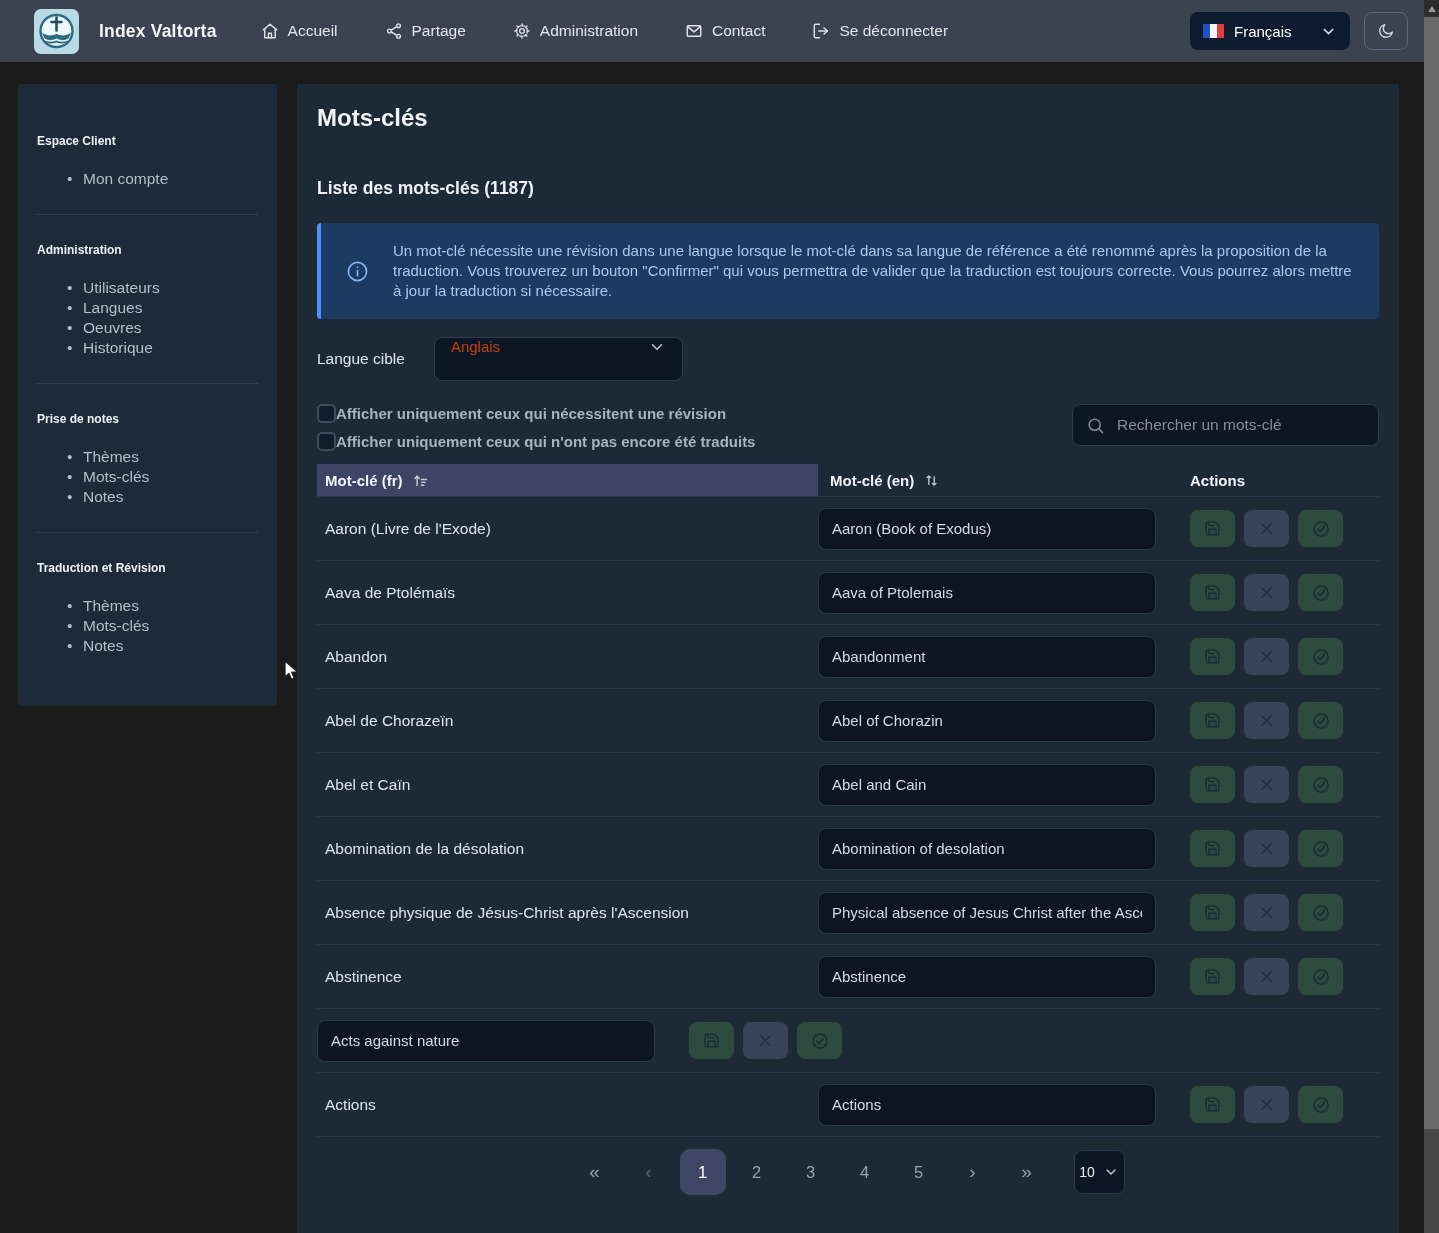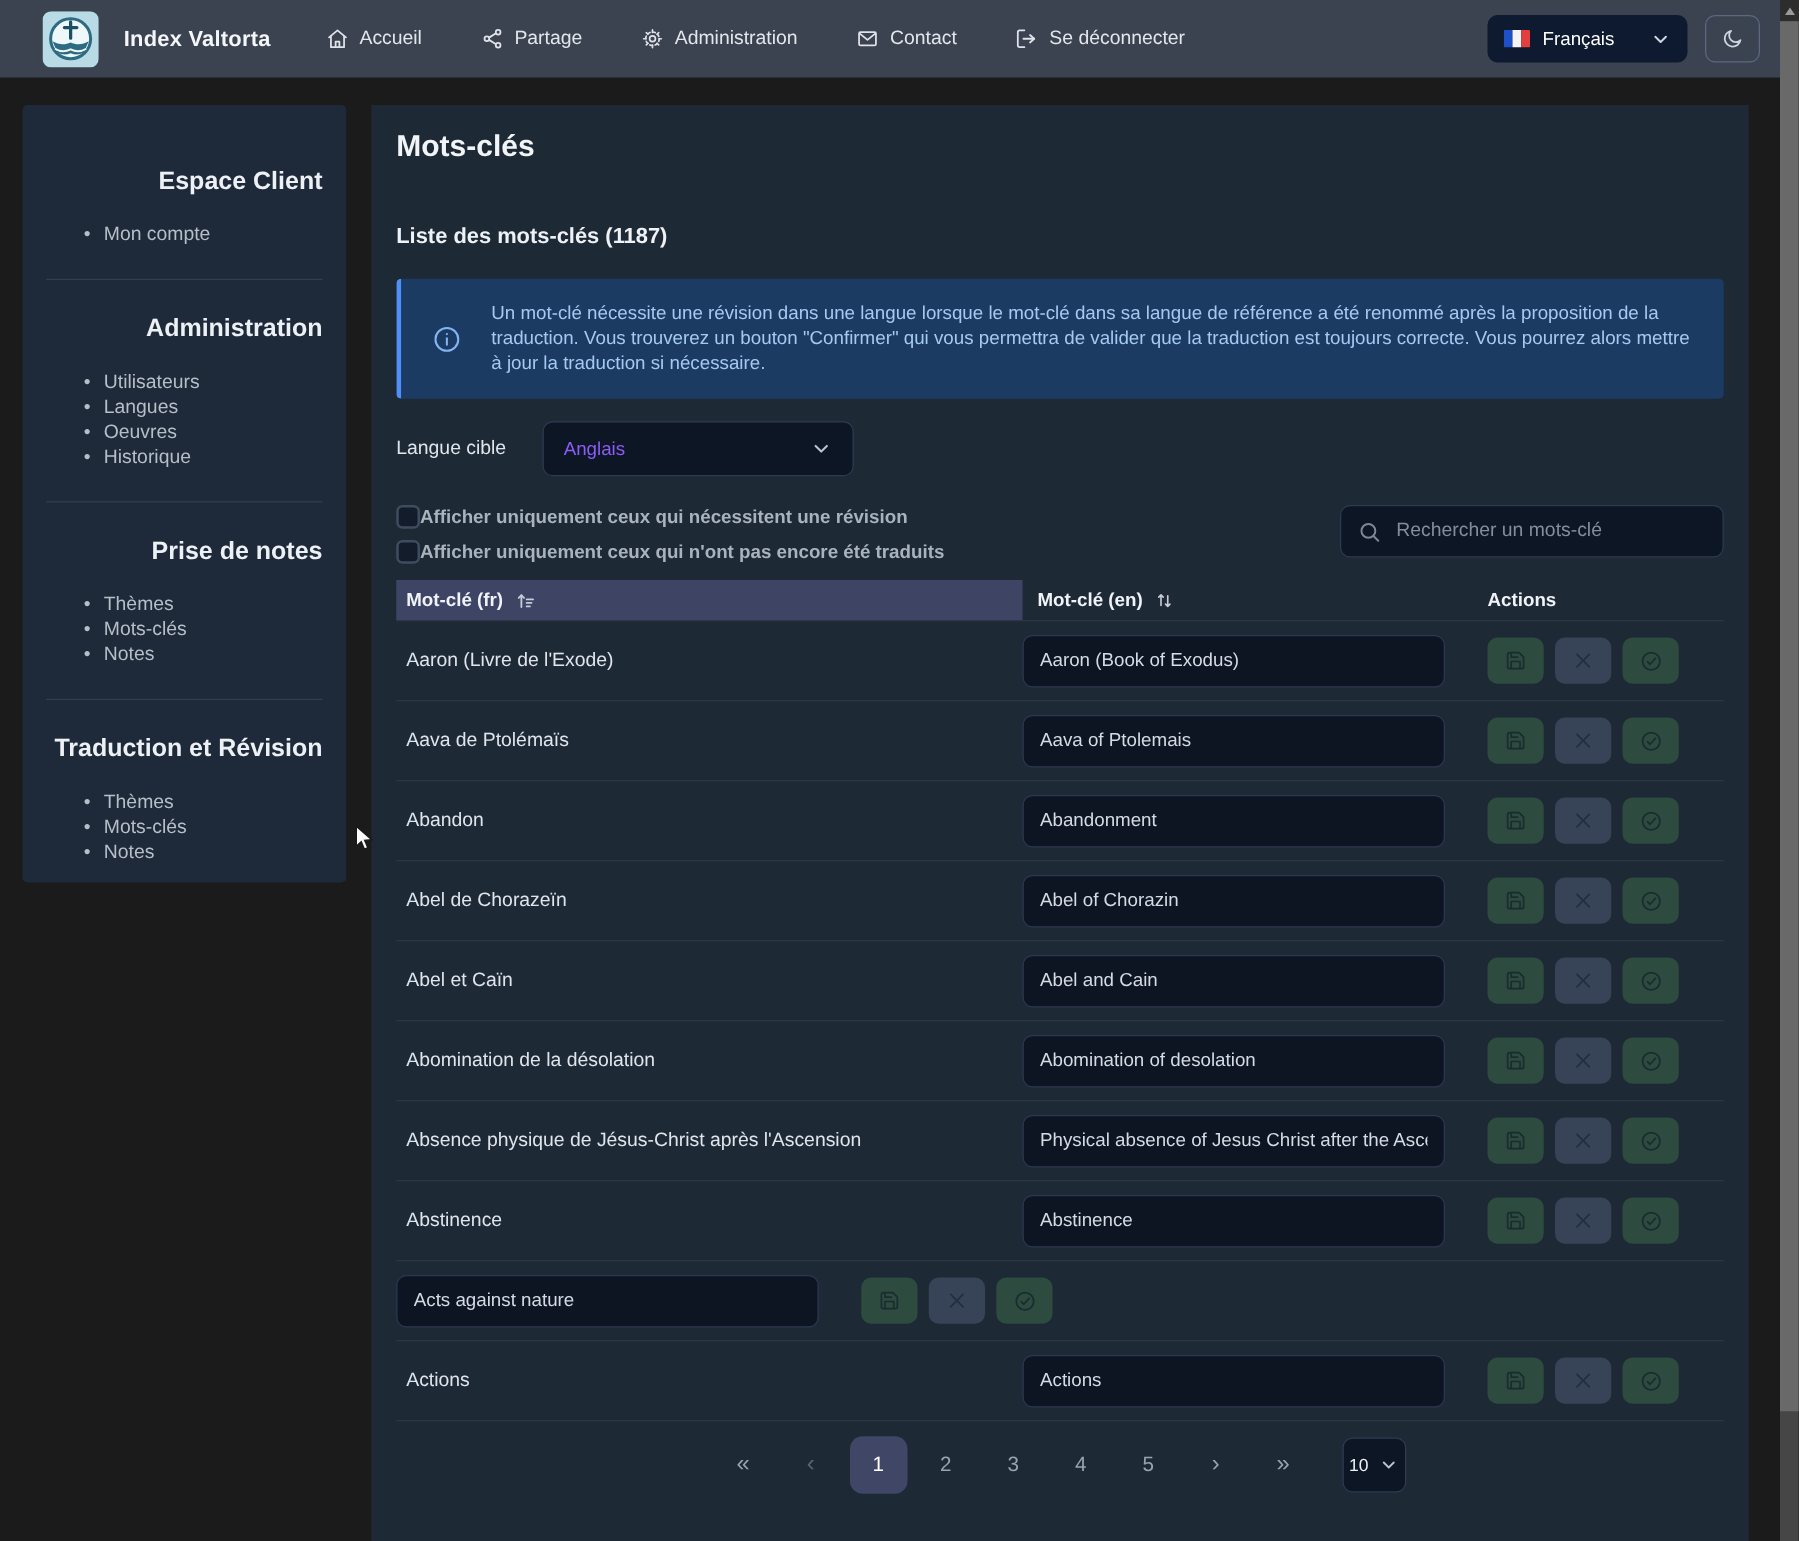--- a/index.html
+++ b/index.html
@@ -32,21 +32,21 @@
   .theme-btn {
     width:44px; height:38px; border:1px solid #5c6880; border-radius:8px; background:transparent;
     display:flex; align-items:center; justify-content:center; color:#ccd4e2; cursor:pointer;
   }
 
   
   .sidebar {
     position:absolute; left:18px; top:84px; width:259px; height:622px;
     background:#1e2a39; border-radius:4px; padding:50px 19px 0;
   }
-  .side-title { color:#edf1f5; font-size:20px; font-weight:700; margin:0 0 21px;text-align:right; }
+  .side-title { color:#edf1f5; font-size:12px; font-weight:700; margin:0 0 21px; }
   .side-list { list-style:none; margin:0 0 25px; padding:0 0 0 30px; }
   .side-item { color:#b6bec8; font-size:15.5px; line-height:20px; position:relative; padding-left:16px; cursor:pointer; }
   .side-item::before { content:"•"; position:absolute; left:0; top:0; color:#b6bec8; }
   .side-divider { border:0; border-top:1px solid #323e4d; margin:0 0 28px; }
 
   
   .main {
     position:absolute; left:297px; top:84px; width:1102px; height:1149px;
     background:#1e2936; padding:20px 20px 0;
   }
@@ -57,22 +57,22 @@
     margin-top:24px; background:#1b3b63; border-left:4px solid #4f8ff7; border-radius:4px;
     display:flex; align-items:center; min-height:96px; padding:17px 24px 17px 0;
     color:#a6c9f2; font-size:15px; line-height:20px;
   }
   .info-icon { width:72px; flex:none; display:flex; justify-content:center; color:#84b5f3; }
 
   .lang-row { margin-top:18px; display:flex; align-items:center; gap:29px; }
   .lang-label { color:#dfe5ec; font-size:15.5px; }
   .select {
     width:249px; height:44px; background:#0d1624; border:1px solid #2e3a50; border-radius:8px;
-    display:flex; align-items:center; justify-content:space-between; padding:15px 16px;
-    color:#8b5cf6; font-size:15px; cursor:pointer;
+    display:flex; align-items:flex-start; justify-content:space-between; padding:0 16px;
+    color:#c2410c; font-size:15px; cursor:pointer;
   }
   .select .chev { color:#b9c2d1; }
 
   .filter-row { margin-top:23px; display:flex; justify-content:space-between; align-items:flex-start; }
   .filters { display:flex; flex-direction:column; gap:9px; }
   .filter { display:flex; align-items:center; cursor:pointer; }
   .checkbox { width:19px; height:19px; flex:none; border:2px solid #3f4c60; background:#121c2a; border-radius:5px; }
   .filter-label { color:#a9b2bf; font-weight:700; font-size:15px; }
   .search-box {
     width:307px; height:42px; background:#0d1624; border:1px solid #2e3a50; border-radius:8px;

